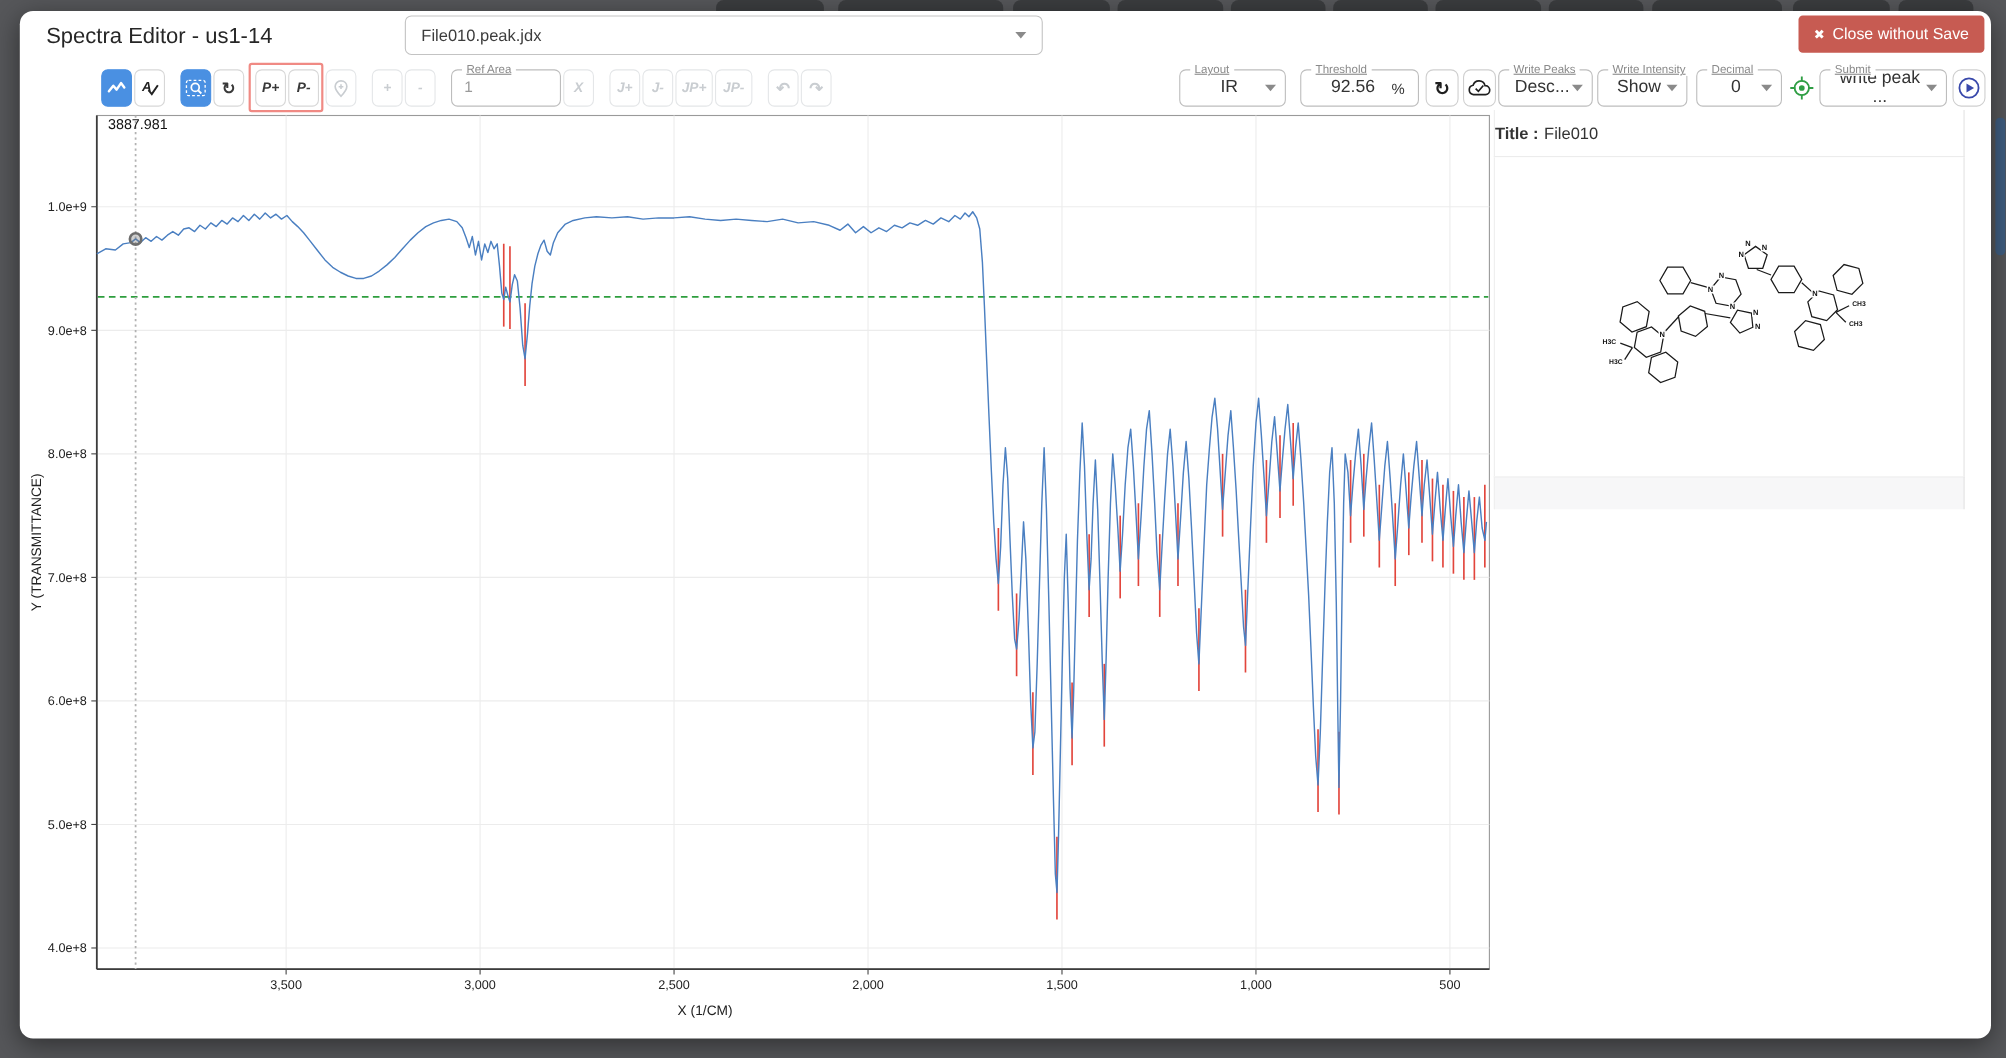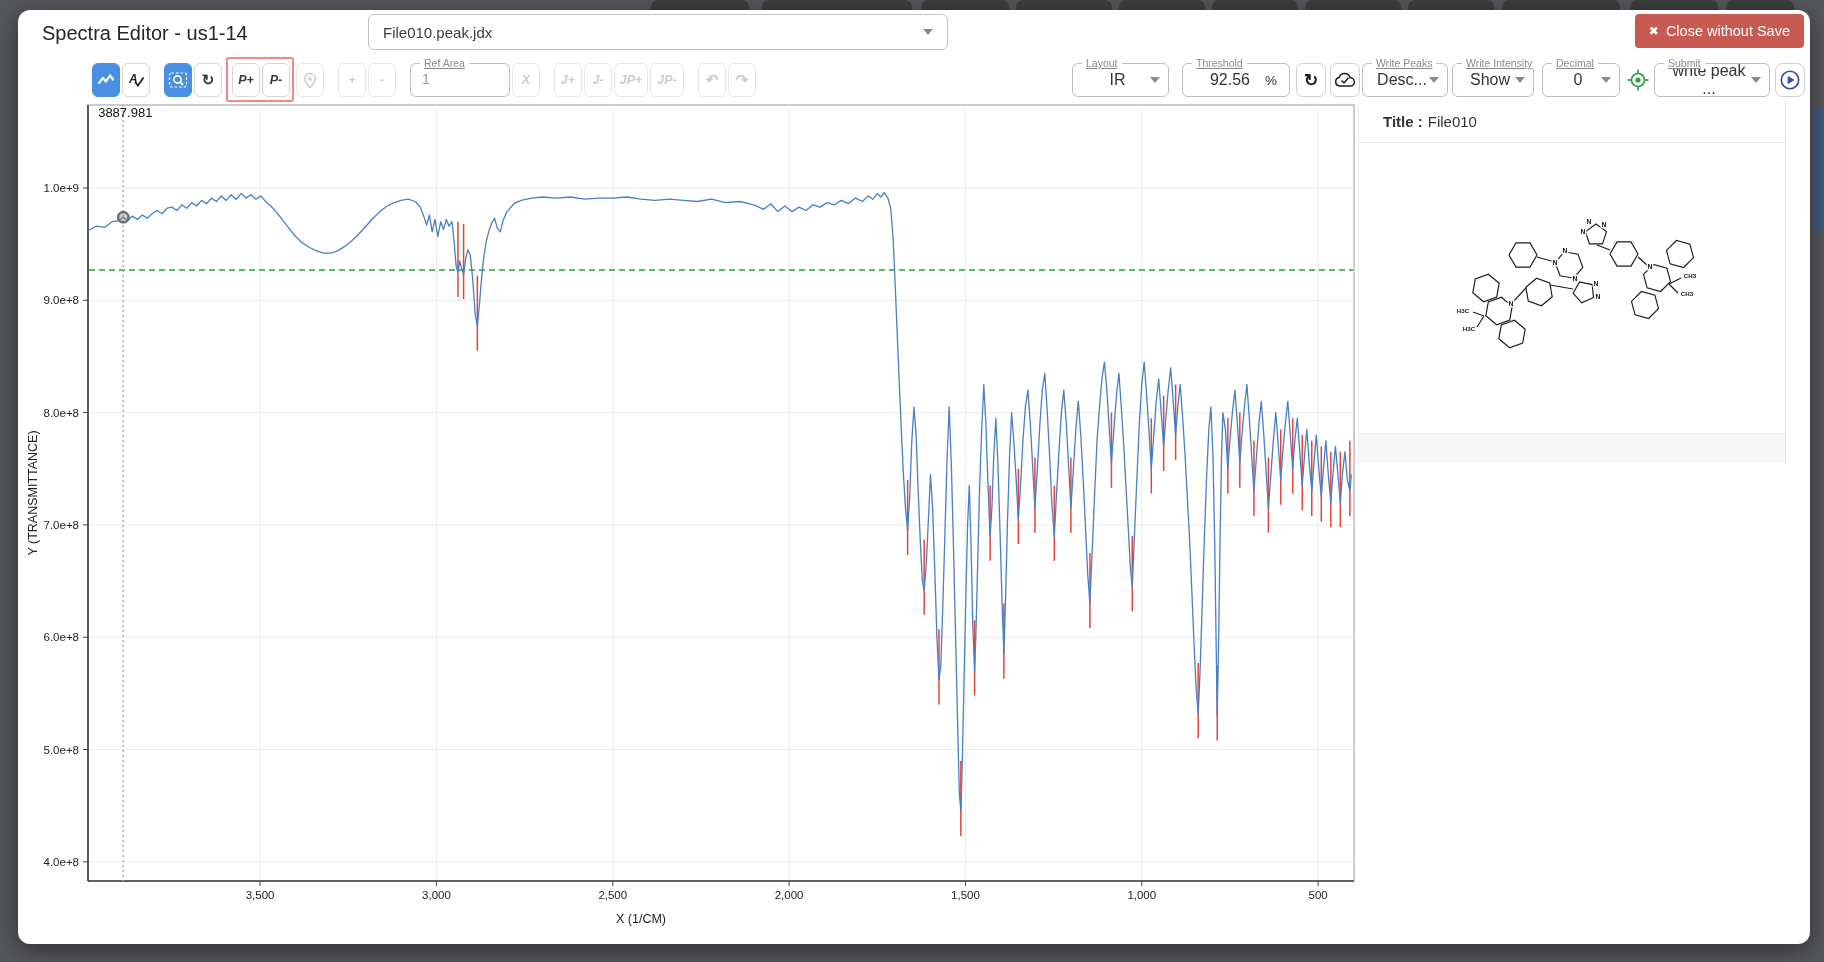--- a/index.html
+++ b/index.html
@@ -43,21 +43,21 @@
               font-size:17px; font-weight:bold; color:#1f1f1f; }
   .bare-icon { position:absolute; width:24px; height:24px; top:5px; pointer-events:auto; cursor:pointer; }
   
   #chart { position:absolute; left:2px; top:86px; }
   
   .panel { position:absolute; left:1340px; top:90px; width:428px; }
   .acc-header { height:40px; background:#f1f1f1; border:1px solid #dcdcdc; border-left:1px solid #e3e3e3;
                 display:flex; align-items:center; padding:0 20px 0 24px; cursor:pointer; }
   .acc-header span { font-size:14px; color:#333; flex:1; }
   .title-row { height:43px; background:#fff; border-bottom:1px solid #e8e8e8; border-left:1px solid #eee; border-right:1px solid #e3e3e3;
-               display:flex; align-items:center; padding-left:24px; font-size:15px; color:#333; }
+               display:flex; align-items:center; font-size:15px; color:#333; }
   .title-row b { margin-right:5px; }
   .mol-wrap { height:290px; background:#fff; border-left:1px solid #eee; border-right:1px solid #e3e3e3; position:relative; }
   #molecule { position:absolute; left:88px; top:62px; }
   .panel-strip { height:30px; background:#f7f7f8; border-top:1px solid #ececec; border-left:1px solid #eee; border-right:1px solid #e3e3e3; }
   .acc-header.cmp { height:53px; background:#ececec; border-top:1px solid #d7d7d7; border-bottom:1px solid #d7d7d7; }
   .acc-header.cmp span { font-size:15px; }
   .chev { width:14px; height:9px; }
 </style>
 </head>
 <body>

